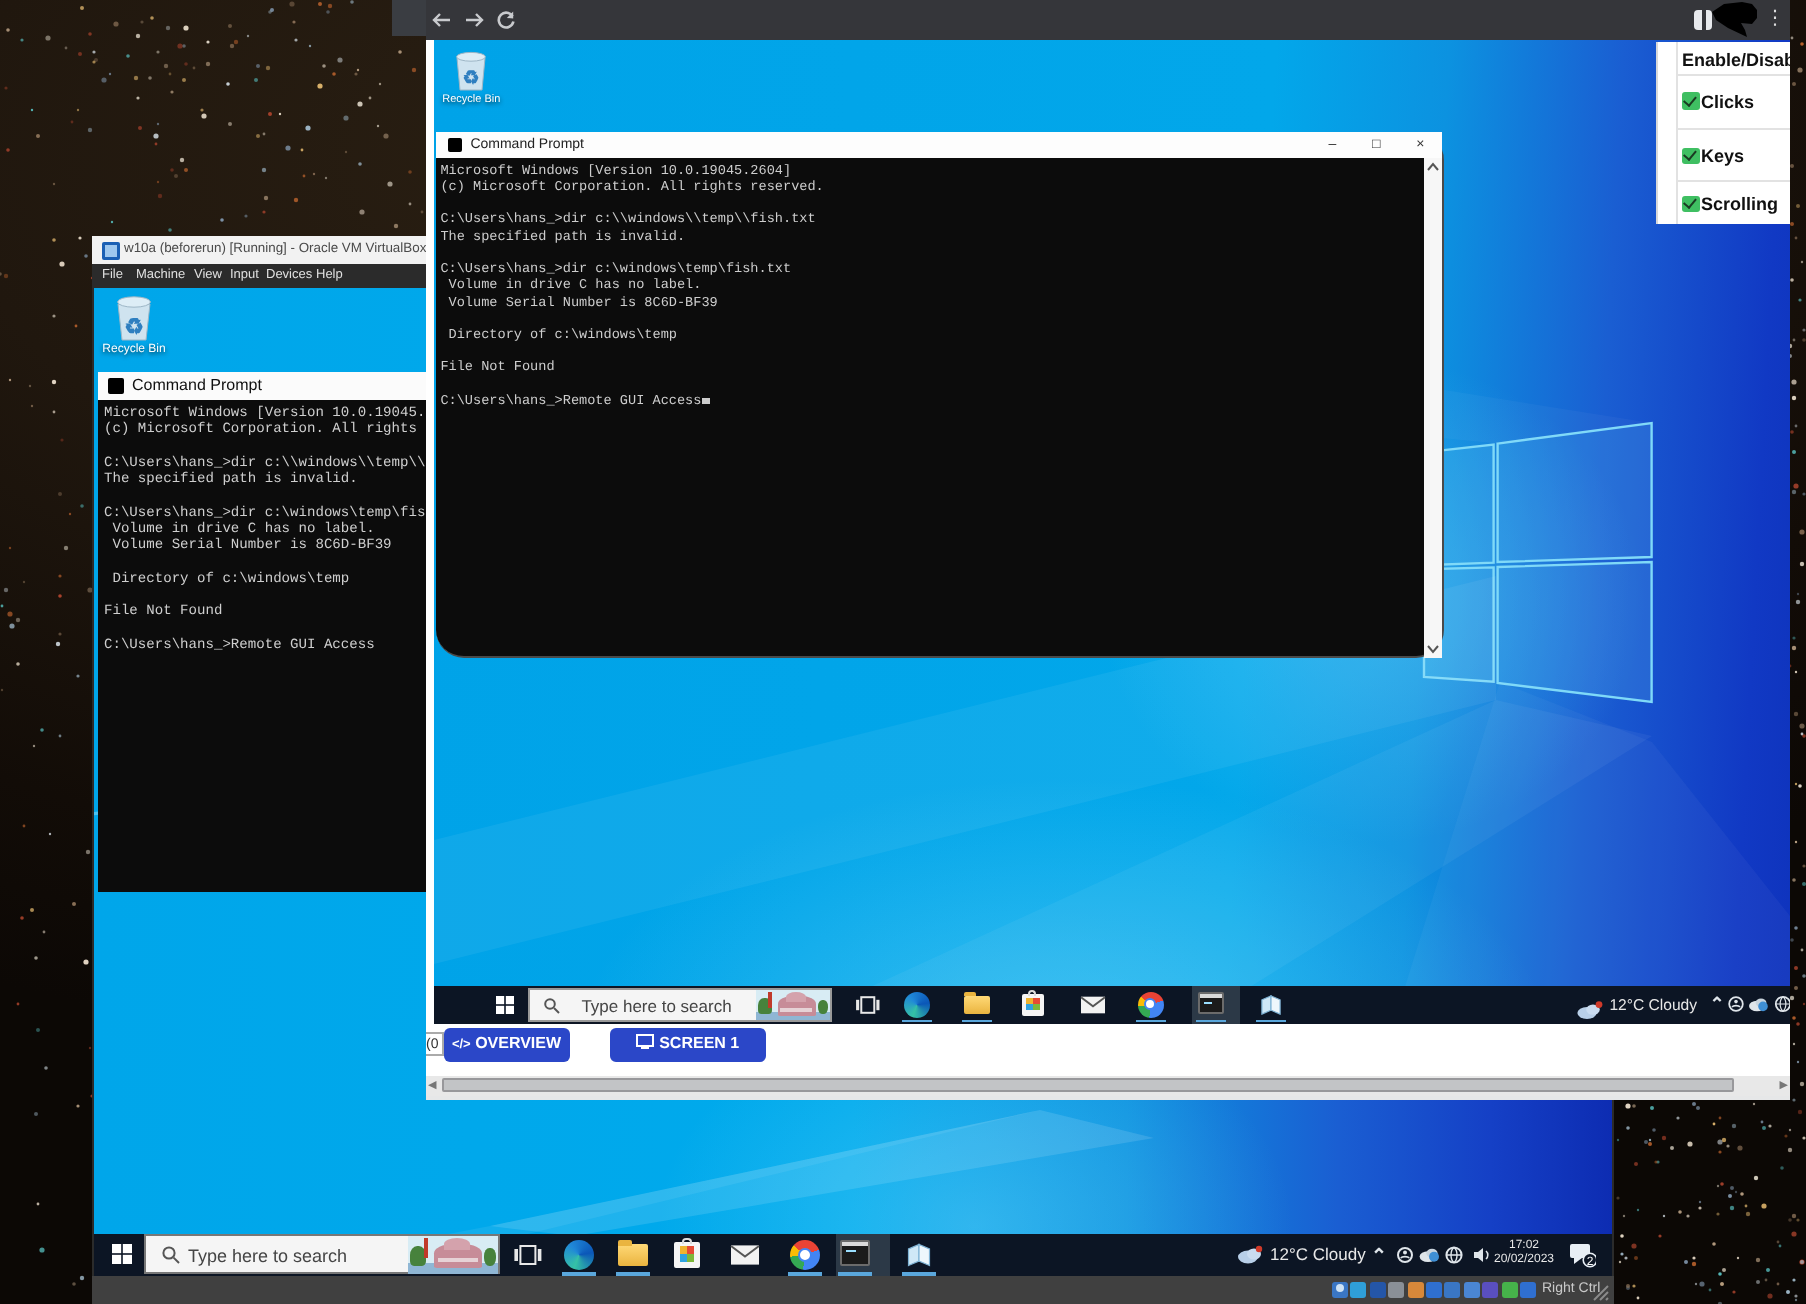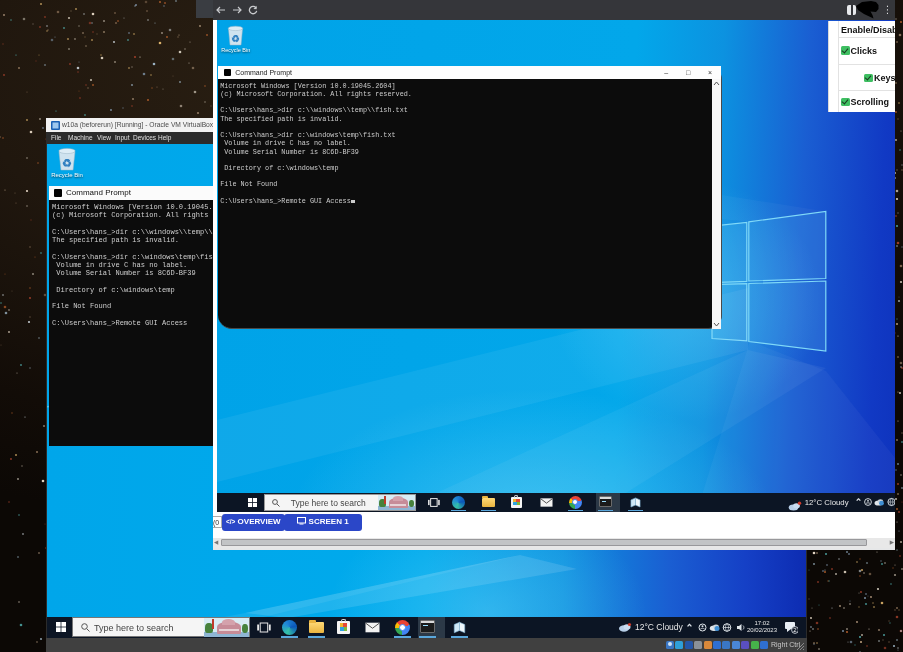--- a/index.html
+++ b/index.html
@@ -689,26 +689,26 @@
           <circle cx="28.5" cy="5" r="3.6" fill="none" stroke="#dfe5ea" stroke-width="0.9"></circle>
               <path d="M24.9 5 L32.1 5 M28.5 1.4 C26.6 3 26.6 7 28.5 8.6 M28.5 1.4 C30.4 3 30.4 7 28.5 8.6" stroke="#dfe5ea" stroke-width="0.6" fill="none"></path>
         </svg>
       </div>
     </div>
 
     <div id="panel">
       <div class="vline"></div>
       <div class="row" style="top:0;height:16px;border-top:none;line-height:19px;padding-left:3.5px;">Enable/Disable</div>
       <div class="row" style="top:16px;height:27.5px;line-height:27.5px;padding-left:3.5px;"><span class="cbx"></span>Clicks</div>
-      <div class="row" style="top:43.5px;height:26px;line-height:26px;padding-left:3.5px;text-align:right;"><span class="cbx"></span>Keys</div>
+      <div class="row" style="top:43.5px;height:26px;line-height:26px;padding-left:3.5px;"><span class="cbx"></span>Keys</div>
       <div class="row" style="top:69.5px;height:22px;line-height:22px;padding-left:3.5px;"><span class="cbx"></span>Scrolling</div>
     </div>
     <div style="position:absolute;left:0;top:495.5px;width:9px;height:12.5px;background:#fff;border:1px solid #aaa;border-left:none;font-size:7px;line-height:12px;color:#333;">(0</div>
     <div class="bbtn" style="left:9px;width:62.5px;"><span style="font-size:6.5px;letter-spacing:0">&lt;/&gt;</span> OVERVIEW</div>
-    <div class="bbtn" style="left:71px;width:78px;"><svg width="9" height="8" style="vertical-align:-1px">
+    <div class="bbtn" style="left:92px;width:78px;"><svg width="9" height="8" style="vertical-align:-1px">
             <rect x="0.5" y="0.5" width="8" height="5.5" fill="none" stroke="#fff" stroke-width="1"></rect>
             <rect x="2.5" y="6.5" width="4" height="1" fill="#fff"></rect>
           </svg> SCREEN 1</div>
   </div>
   <div id="c-hscroll">
     <span style="position:absolute;left:1px;top:1.5px;font-size:5.5px;color:#777">◀</span>
     <span style="position:absolute;right:1px;top:1.5px;font-size:5.5px;color:#777">▶</span>
     <div class="thumb"></div>
   </div>
   <div id="c-bottom"></div>

